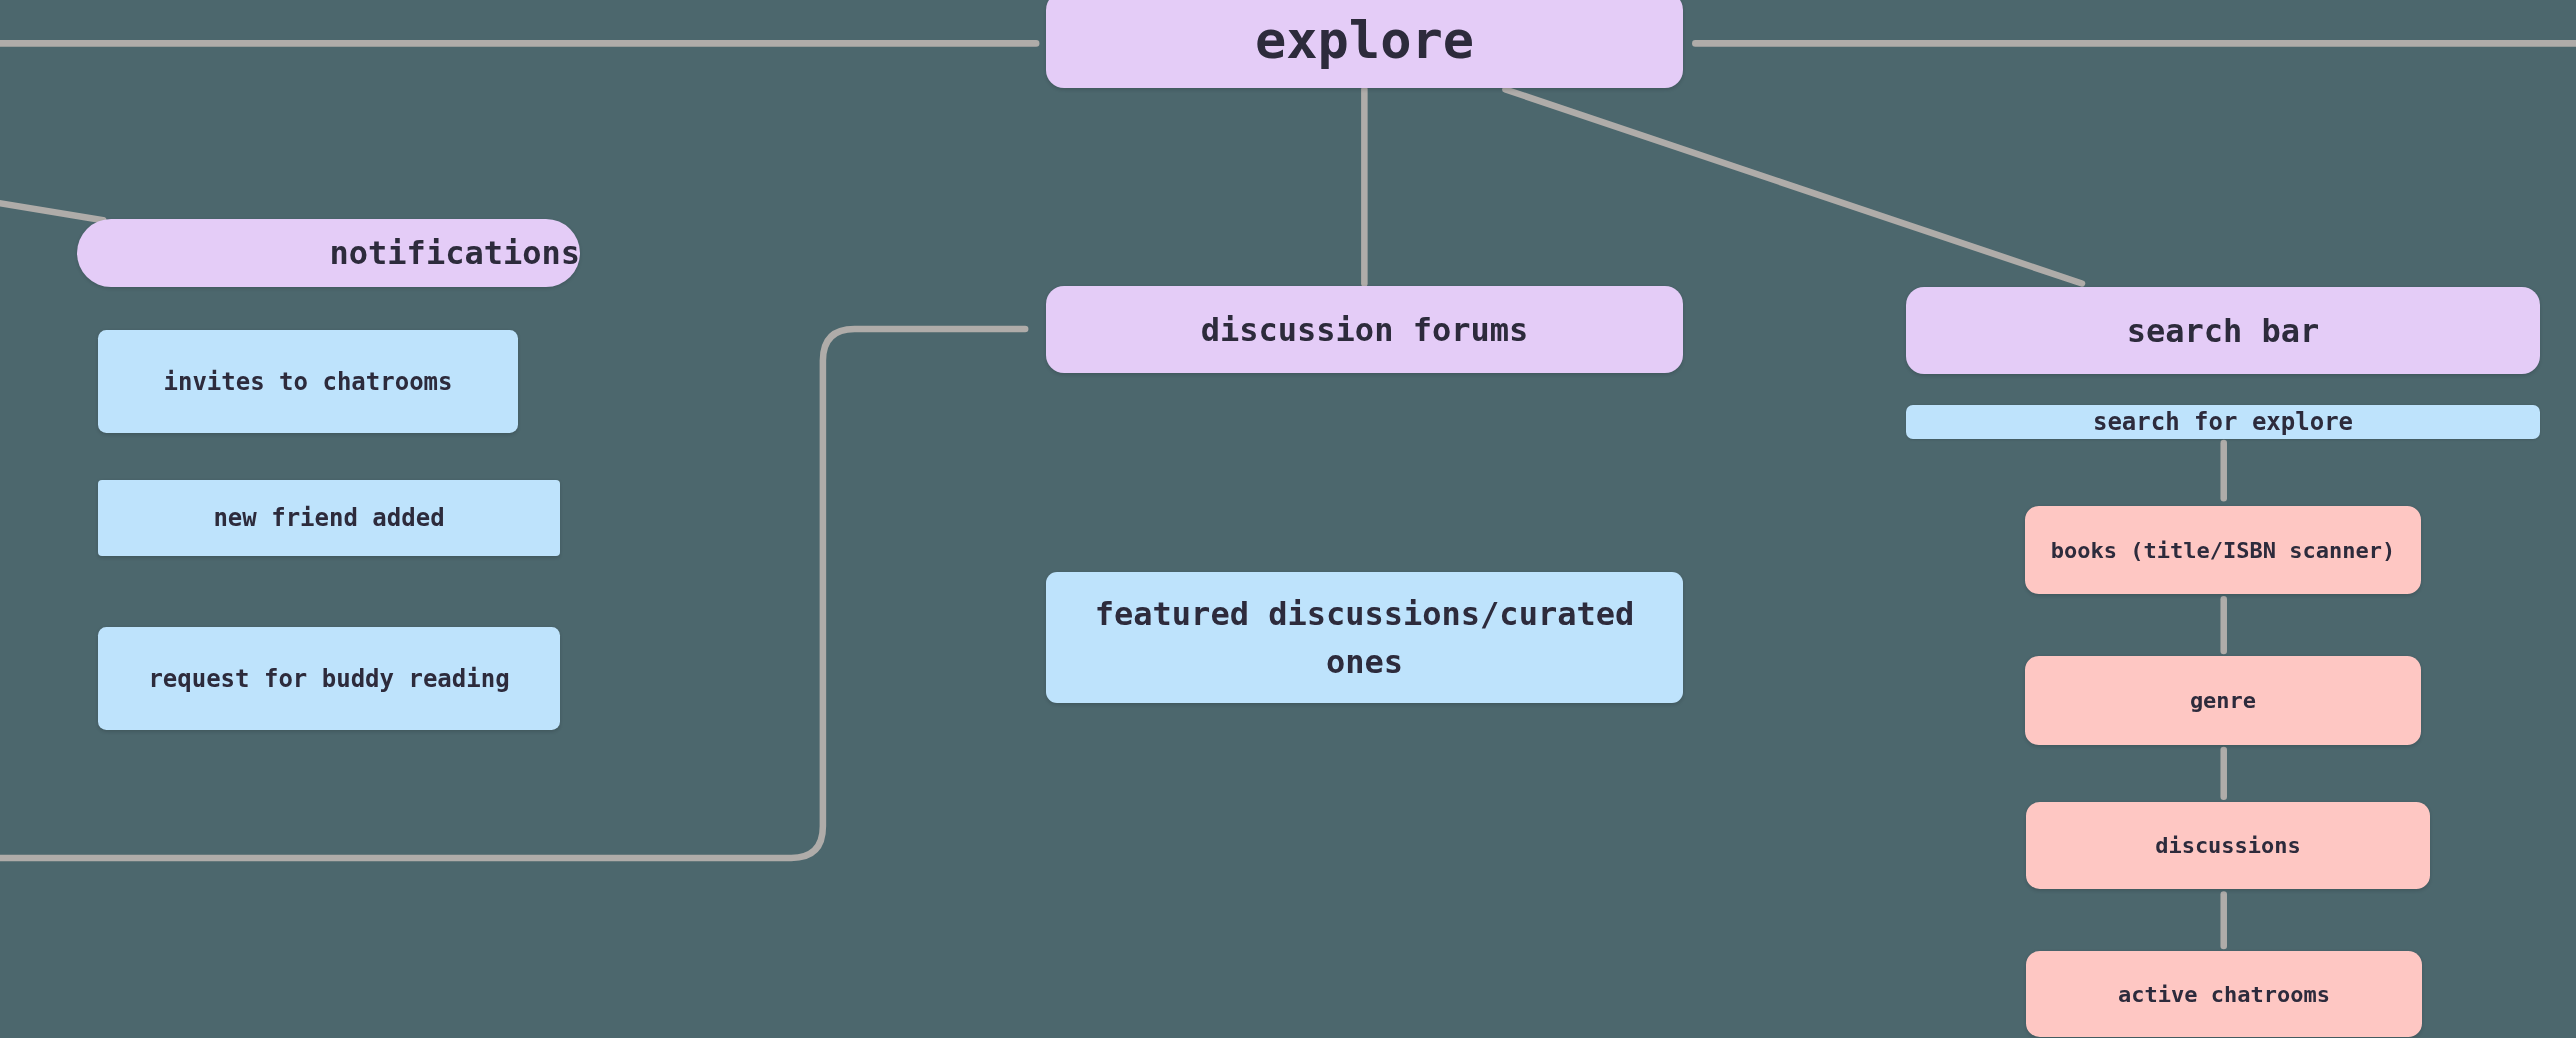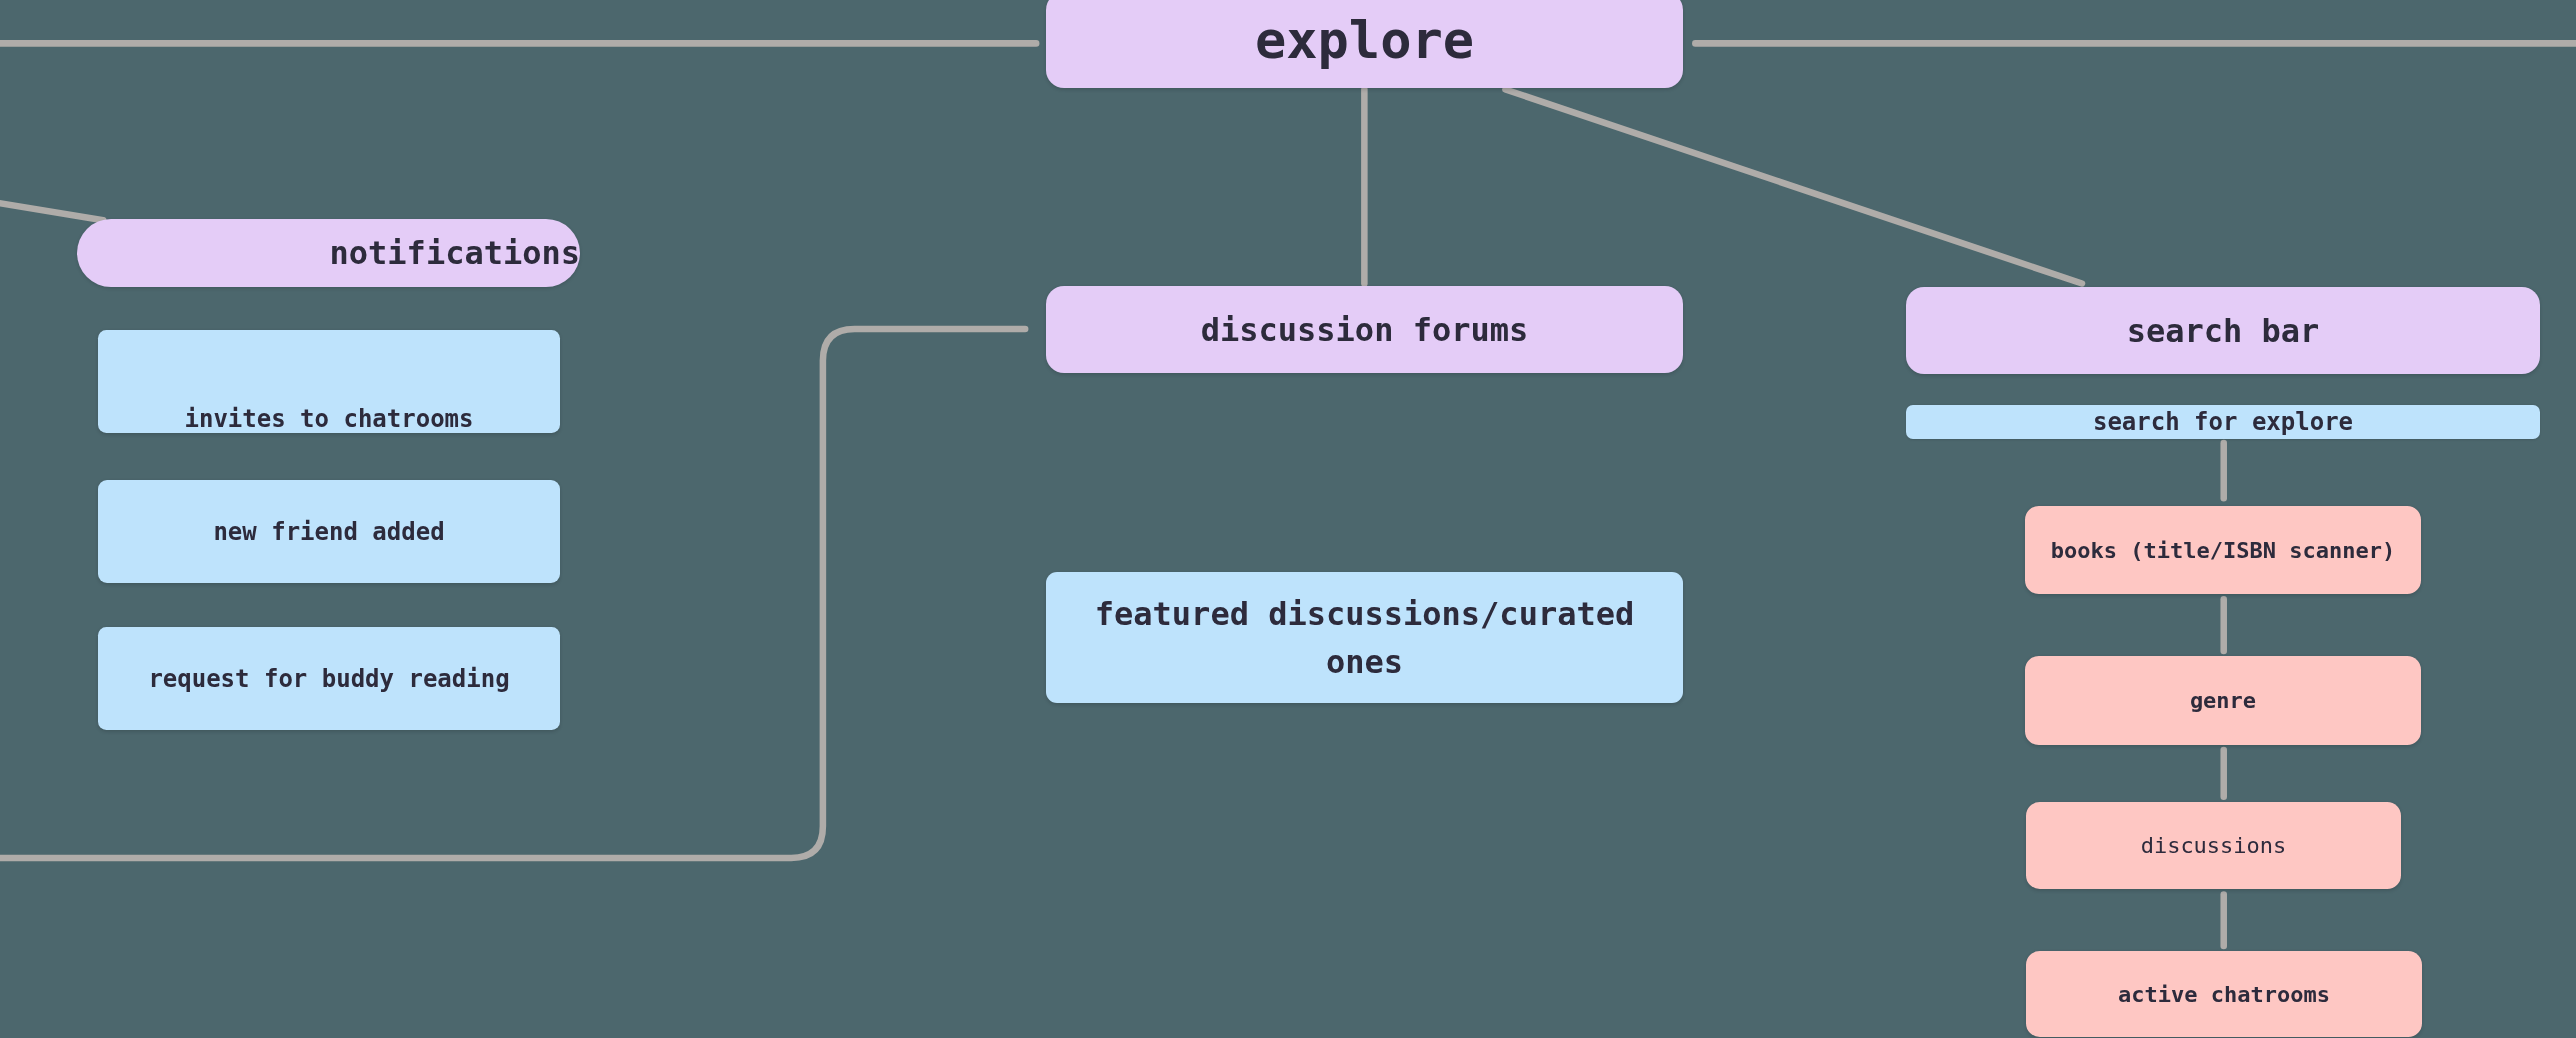--- a/index.html
+++ b/index.html
@@ -19,31 +19,31 @@
     color: #2D2B3C;
     box-shadow: 0 1.4px 3.4px rgba(20,30,33,0.18);
     box-sizing: border-box;
   }
   .purple { background: #E4CCF7; }
   .blue   { background: #BEE3FC; }
   .pink   { background: #FEC7C3; }
 
   .node-explore        { left: 1046px; top: -8.3px;  width: 637px; height: 96px; border-radius: 18px; font-size: 52px; font-weight: 700; }
   .node-notifications  { left: 77px;  top: 219px;  width: 503px; height: 68px;  border-radius: 34px; font-size: 32px; font-weight: 700; justify-content: flex-end; }
-  .node-invites        { left: 98px;  top: 330px;  width: 462px; height: 103px; border-radius: 8.3px; font-size: 24px; font-weight: 600; align-items: flex-end; }
-  .node-new-friend     { left: 98px;  top: 480px;  width: 462px; height: 103px; border-radius: 9px; font-size: 24px; font-weight: 600; }
+  .node-invites        { left: 98px;  top: 330px;  width: 420px; height: 103px; border-radius: 8.3px; font-size: 24px; font-weight: 600; }
+  .node-new-friend     { left: 98px;  top: 480px;  width: 462px; height: 76px; border-radius: 4px; font-size: 24px; font-weight: 600; }
   .node-buddy          { left: 98px;  top: 627px;  width: 462px; height: 103px; border-radius: 8.3px; font-size: 24px; font-weight: 600; }
   .node-forums         { left: 1046px; top: 286px;  width: 637px; height: 87px; border-radius: 18px; font-size: 32px; font-weight: 700; }
   .node-featured       { left: 1046px; top: 572px;  width: 637px; height: 131px; border-radius: 11px; font-size: 32px; font-weight: 600; padding: 0 23.4px; line-height: 1.5; }
   .node-based          { left: 1046px; top: 748px; width: 637px; height: 107px; border-radius: 11px; font-size: 24px; font-weight: 600; }
   .node-search         { left: 1906px; top: 287px;  width: 634px; height: 87px; border-radius: 18px; font-size: 32px; font-weight: 700; }
   .node-search-input   { left: 1906px; top: 405px;  width: 634px; height: 34px;  border-radius: 6.9px; font-size: 24px; font-weight: 600; box-shadow: 0 0.7px 2.1px rgba(20,30,33,0.15); }
   .node-books          { left: 2025px; top: 506px;  width: 396px; height: 88px; border-radius: 13.8px; font-size: 22px; font-weight: 600; }
   .node-genre          { left: 2025px; top: 656px;  width: 396px; height: 89px; border-radius: 13.8px; font-size: 22px; font-weight: 600; }
-  .node-discussions    { left: 2026px; top: 802px; width: 375px; height: 87px; border-radius: 13.8px; font-size: 22px; font-weight: 400; }
+  .node-discussions    { left: 2026px; top: 802px; width: 404px; height: 87px; border-radius: 13.8px; font-size: 22px; font-weight: 700; }
   .node-chatrooms      { left: 2026px; top: 951px; width: 396px; height: 86px; border-radius: 13.8px; font-size: 22px; font-weight: 600; }
 
   .label { pointer-events: none; }
 </style>
 </head>
 <body>
 
 <div id="canvas">
 
   <svg id="connector-layer" width="2576" height="1039" viewBox="0 0 3744 1510" fill="none" stroke="#AFACA9" stroke-width="9.5" stroke-linecap="round">

